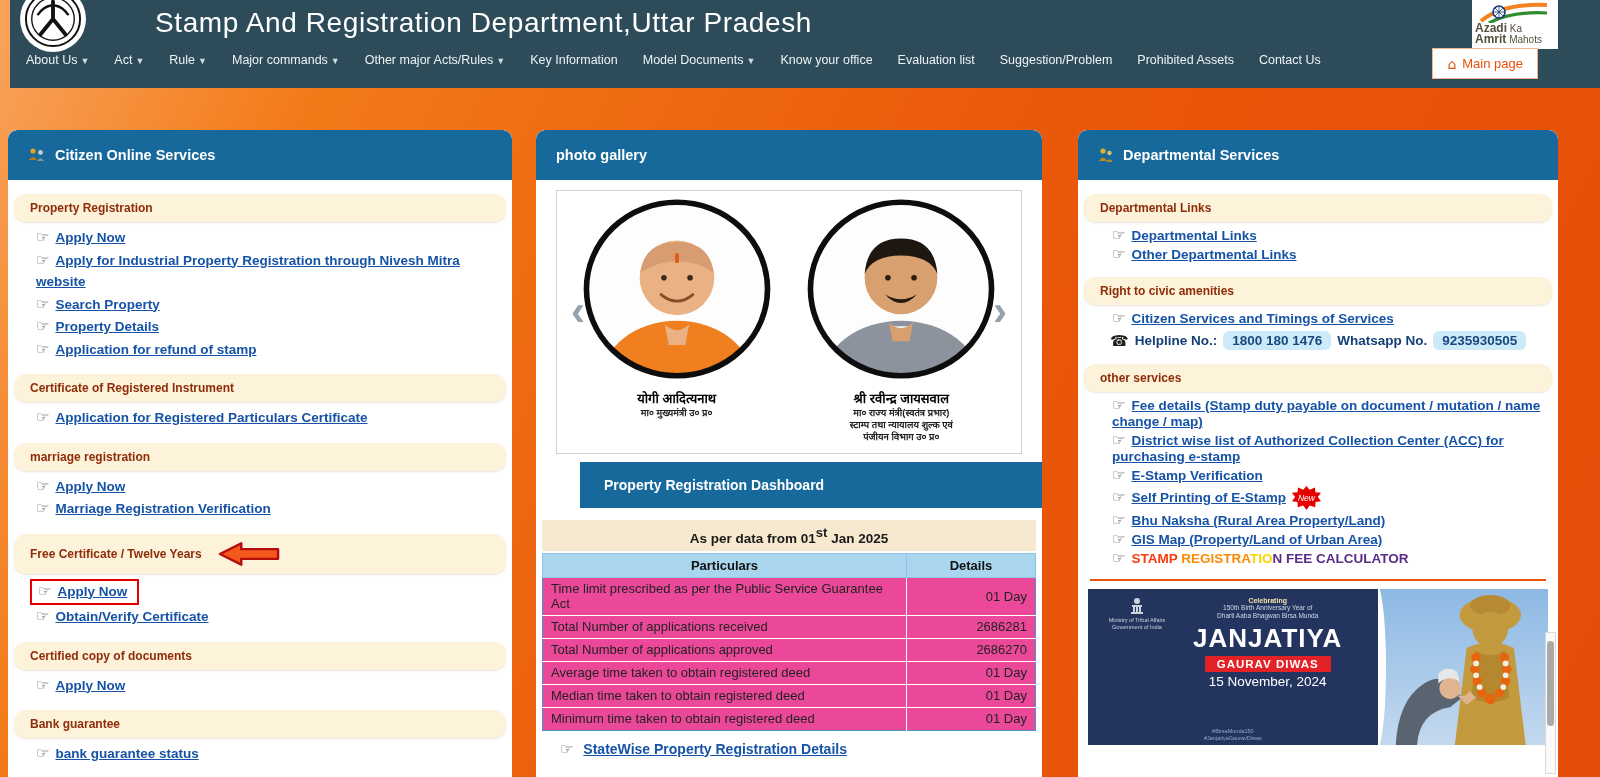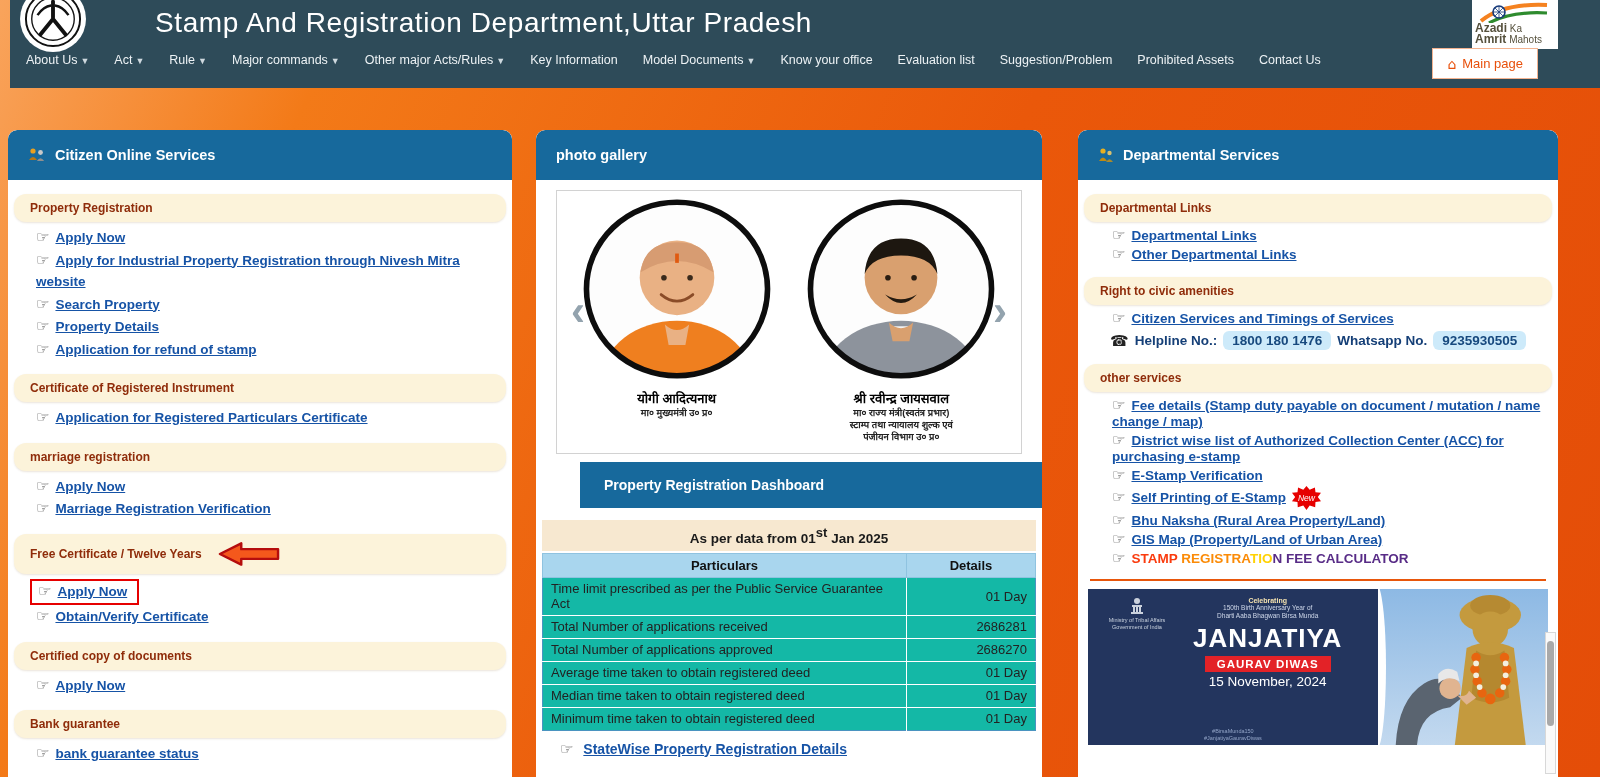--- a/index.html
+++ b/index.html
@@ -46,21 +46,21 @@
   .car-btn{position:absolute;top:100px;color:#93a3ae;font-size:42px;font-weight:bold;cursor:pointer;line-height:40px;}
   .car-prev{left:14px;} .car-next{right:14px;}
   
   .dash-head{margin-top:8px;height:46px;background:#17699c;color:#fff;font-weight:bold;font-size:14px;
              display:flex;align-items:center;padding-left:24px;margin-left:44px;}
   .asof{margin:12px 6px 0;background:#f7e8d0;text-align:center;font-weight:bold;font-size:13.5px;
         padding:5px 0;color:#1a1a1a;}
   .asof sup{font-size:13px;text-align:center;}
   table.dash{margin:2px 6px 0;width:494px;border-collapse:collapse;font-size:13px;border:1px solid #4a94c0;}
   table.dash th{background:#a9d6ee;font-weight:bold;text-align:center;padding:4px 2px;border:1px solid #8fc3e0;color:#111;}
-  table.dash td{background:#14b8a6;padding:3.5px 8px;border-top:1px solid #fff;color:#222;}
+  table.dash td{background:#ec4899;padding:3.5px 8px;border-top:1px solid #fff;color:#222;}
   table.dash td.val{text-align:right;width:112px;border-left:1px solid #fff;}
   .statewise{margin:9px 0 0 24px;font-size:14px;font-weight:bold;}
   
   .r-link{margin:2px 0 2px 34px;font-size:13.5px;font-weight:bold;line-height:16px;padding-right:4px;}
   .helpline{margin:4px 0 2px 32px;display:flex;align-items:center;gap:6px;font-size:13.5px;font-weight:bold;color:#153f77;}
   .phone{font-family:"DejaVu Sans",sans-serif;font-size:15px;color:#222;}
   .pill{background:#cdeafa;border-radius:6px;padding:2px 9px;color:#17497e;font-weight:bold;}
   .new-badge{display:inline-block;background:#e60000;color:#fff;font-size:8.5px;font-weight:normal;font-style:italic;
      padding:4px 6px;margin-left:6px;vertical-align:1px;
      clip-path:polygon(50% 0%,61% 16%,79% 6%,81% 26%,100% 28%,89% 46%,100% 64%,81% 67%,80% 89%,61% 81%,50% 100%,39% 81%,20% 89%,19% 67%,0% 64%,11% 46%,0% 28%,19% 26%,21% 6%,39% 16%);}

